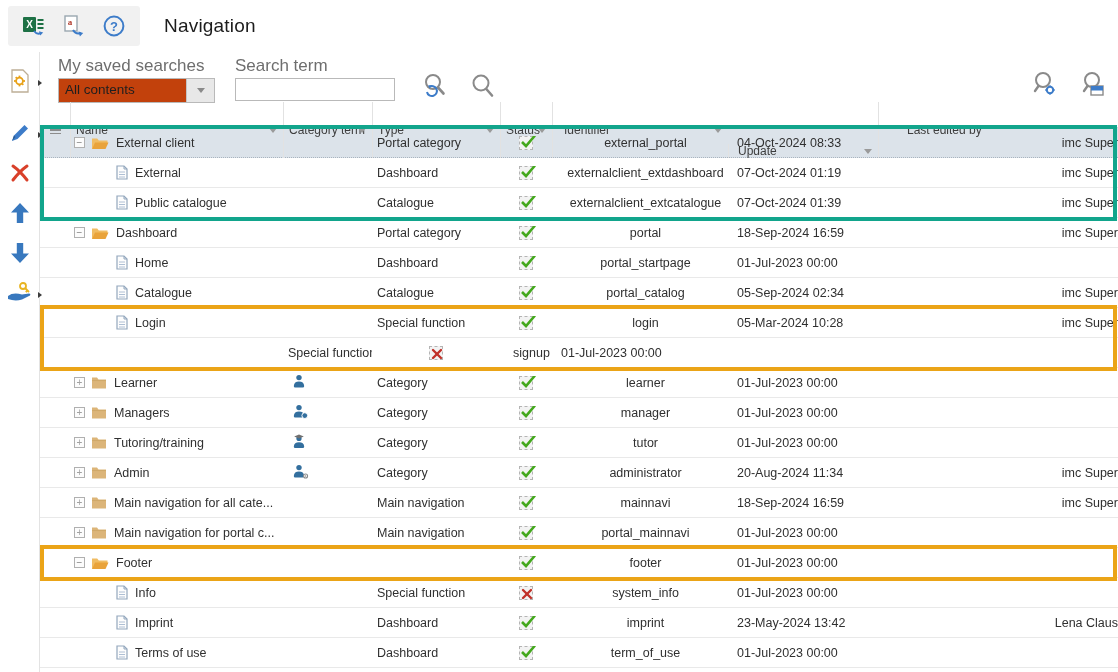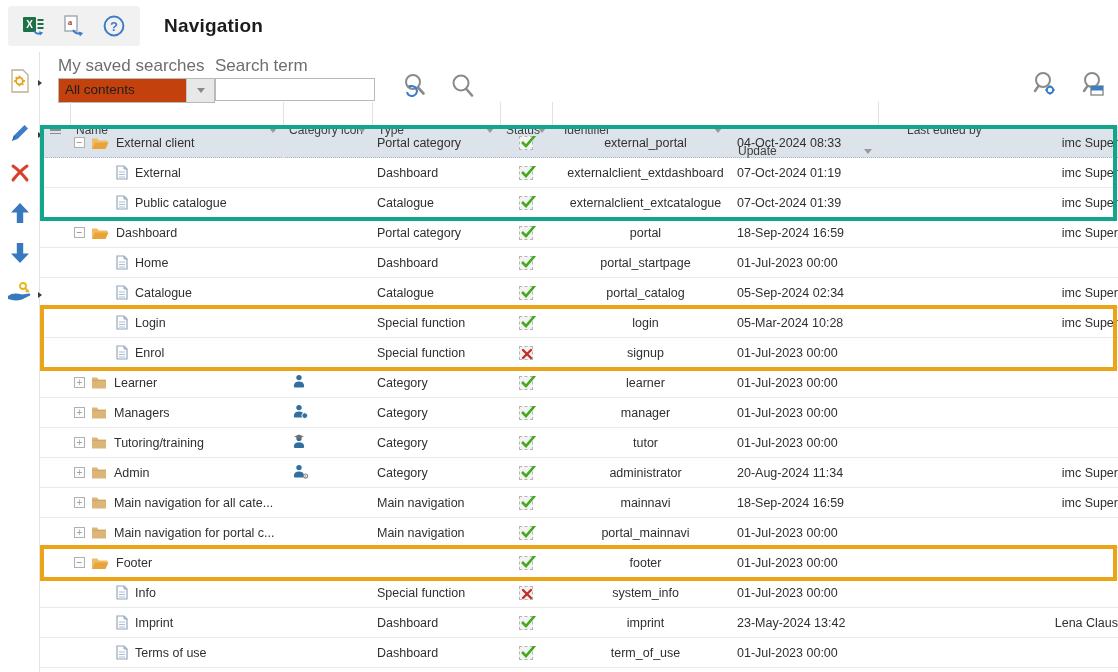--- a/index.html
+++ b/index.html
@@ -3,21 +3,21 @@
 <meta charset="utf-8">
 <style>
   * { margin:0; padding:0; box-sizing:border-box; }
   html,body { width:1118px; height:672px; overflow:hidden; background:#fff;
     font-family:"Liberation Sans","DejaVu Sans",sans-serif; color:#3a3a3a; }
 
   
   .topbar { height:52px; display:flex; align-items:center; padding-left:8px; background:#fff; }
   .chip { background:#f1f1f1; border-radius:3px; height:40px; display:flex; align-items:center; gap:16px; padding:0 14px; }
   .chip .icon-btn { width:24px; height:24px; display:flex; align-items:center; justify-content:center; cursor:pointer; }
-  .page-title { font-size:19px; font-weight:bold; color:#1c1c1c; margin-left:24px; letter-spacing:.2px; }
+  .page-title { font-size:19px; font-weight:normal; color:#1c1c1c; margin-left:24px; letter-spacing:.2px; }
 
   
   .main { display:flex; height:620px; }
   .rail { width:40px; border-right:1px solid #e3e3e3; display:flex; flex-direction:column; align-items:center; padding-top:18px; }
   .rail-item { position:relative; width:30px; height:26px; display:flex; align-items:center; justify-content:center; cursor:pointer; margin-bottom:14px; }
   .rail-item.gap-big { margin-bottom:26px; }
   .flyout-arrow { position:absolute; right:-7px; top:50%; transform:translateY(-50%);
     width:0; height:0; border-left:4px solid #3c3c3c; border-top:3px solid transparent; border-bottom:3px solid transparent; }
   .content { flex:1; display:flex; flex-direction:column; }
 
@@ -156,21 +156,21 @@
     <div class="searchrow">
       <div class="field">
         <span class="field-label">My saved searches</span>
         <div class="combo">
           <span class="combo-value">All contents</span>
           <span class="combo-btn">
               <span class="tri"></span>
             </span>
         </div>
       </div>
-      <div class="field" style="margin-left:0;">
+      <div class="field" style="margin-left:20px;">
         <span class="field-label">Search term</span>
         <input class="textinput" type="text" value="" style="">
       </div>
       <div class="search-icons-left" id="search-icons-left">
           <div class="sicon"><svg width="28" height="30" viewBox="0 0 28 30">
               <circle cx="12" cy="10" r="7" fill="none" stroke="#8a8a8a" stroke-width="2"></circle>
               <line x1="17" y1="15.5" x2="22.5" y2="21.5" stroke="#8a8a8a" stroke-width="2.6" stroke-linecap="round"></line>
               <path d="M6,20 a5,5 0 1 0 2,-5" fill="none" stroke="#3d7cc9" stroke-width="2"></path>
               <path d="M7.2,13.2 l3.4,0.4 -2,3z" fill="#3d7cc9"></path>
             </svg></div>
@@ -207,21 +207,21 @@
               <i></i>
               <i></i>
               <i></i>
             </span>
           </div>
         <div class="th">
             <span>Name</span>
             <span class="filter-tri"></span>
           </div>
         <div class="th">
-            <span>Category icon</span>
+            <span>Category term</span>
             <span class="filter-tri"></span>
           </div>
         <div class="th">
             <span>Type</span>
             <span class="filter-tri"></span>
           </div>
         <div class="th">
             <span>Status</span>
             <span class="filter-tri"></span>
           </div>
@@ -428,324 +428,310 @@
                   <path d="M2,8 L6,12 L15,1.5" fill="none" stroke="#45a81e" stroke-width="2.6"></path>
                 </svg>
               </span>
             </div>
             <div class="cell id">login</div>
             <div class="cell up">05-Mar-2024 10:28</div>
             <div class="cell by">imc Super</div>
           </div>
           <div class="trow">
             <div class="cell"></div>
+            <div class="cell cat"></div>
+            <div class="cell type">Special function</div>
+            <div class="cell status">
+              <span class="status-box">
+                <svg width="12" height="12" viewBox="0 0 12 12" style="top:1px;left:1px;">
+                  <g stroke="#c03028" stroke-width="2.4" stroke-linecap="round">
+                    <line x1="2" y1="2" x2="10" y2="10"></line>
+                    <line x1="10" y1="2" x2="2" y2="10"></line>
+                  </g>
+                </svg>
+              </span>
+            </div>
+            <div class="cell id">signup</div>
+            <div class="cell up">01-Jul-2023 00:00</div>
+            <div class="cell by"></div>
+          </div>
+          <div class="trow">
+            <div class="cell"></div>
+            <div class="cell name lvl1">
+              <span class="expander plus">+</span>
+              <span class="node-icon">
+                <svg width="16" height="13" viewBox="0 0 16 13">
+                  <path d="M1,1.5 h5 l1.5,2 H15 v9 H1 Z" fill="#dcb579"></path>
+                  <path d="M1,4.6 h14" stroke="#cfa868" stroke-width="1"></path>
+                </svg>
+              </span>
+              <span>Learner</span>
+            </div>
+            <div class="cell cat">
+              <span><svg width="15" height="15" viewBox="0 0 15 15">
+                  <circle cx="6" cy="3.6" r="2.7" fill="#336f9e"></circle>
+                  <path d="M0.8,12 q0.4,-4.4 5.2,-4.4 q4.8,0 5.2,4.4 q0.1,1.6 -1.5,1.6 h-7.4 q-1.6,0 -1.5,-1.6z" fill="#336f9e"></path>
+                </svg></span>
+            </div>
+            <div class="cell type">Category</div>
+            <div class="cell status">
+              <span class="status-box">
+                <svg width="17" height="15" viewBox="0 0 17 15" style="top:-3px;left:0;">
+                  <path d="M2,8 L6,12 L15,1.5" fill="none" stroke="#45a81e" stroke-width="2.6"></path>
+                </svg>
+              </span>
+            </div>
+            <div class="cell id">learner</div>
+            <div class="cell up">01-Jul-2023 00:00</div>
+            <div class="cell by"></div>
+          </div>
+          <div class="trow">
+            <div class="cell"></div>
+            <div class="cell name lvl1">
+              <span class="expander plus">+</span>
+              <span class="node-icon">
+                <svg width="16" height="13" viewBox="0 0 16 13">
+                  <path d="M1,1.5 h5 l1.5,2 H15 v9 H1 Z" fill="#dcb579"></path>
+                  <path d="M1,4.6 h14" stroke="#cfa868" stroke-width="1"></path>
+                </svg>
+              </span>
+              <span>Managers</span>
+            </div>
+            <div class="cell cat">
+              <span><svg width="15" height="15" viewBox="0 0 15 15">
+                  <circle cx="6" cy="3.6" r="2.7" fill="#336f9e"></circle>
+                  <path d="M0.8,12 q0.4,-4.4 5.2,-4.4 q4.8,0 5.2,4.4 q0.1,1.6 -1.5,1.6 h-7.4 q-1.6,0 -1.5,-1.6z" fill="#336f9e"></path>
+                  <circle cx="11.8" cy="11.6" r="2.9" fill="#336f9e" stroke="#fff" stroke-width="1"></circle>
+                </svg></span>
+            </div>
+            <div class="cell type">Category</div>
+            <div class="cell status">
+              <span class="status-box">
+                <svg width="17" height="15" viewBox="0 0 17 15" style="top:-3px;left:0;">
+                  <path d="M2,8 L6,12 L15,1.5" fill="none" stroke="#45a81e" stroke-width="2.6"></path>
+                </svg>
+              </span>
+            </div>
+            <div class="cell id">manager</div>
+            <div class="cell up">01-Jul-2023 00:00</div>
+            <div class="cell by"></div>
+          </div>
+          <div class="trow">
+            <div class="cell"></div>
+            <div class="cell name lvl1">
+              <span class="expander plus">+</span>
+              <span class="node-icon">
+                <svg width="16" height="13" viewBox="0 0 16 13">
+                  <path d="M1,1.5 h5 l1.5,2 H15 v9 H1 Z" fill="#dcb579"></path>
+                  <path d="M1,4.6 h14" stroke="#cfa868" stroke-width="1"></path>
+                </svg>
+              </span>
+              <span>Tutoring/training</span>
+            </div>
+            <div class="cell cat">
+              <span><svg width="15" height="15" viewBox="0 0 15 15">
+                  <circle cx="6" cy="4.4" r="2.6" fill="#336f9e"></circle>
+                  <polygon points="1.2,2.6 6,0.6 10.8,2.6 6,4.6" fill="#707070"></polygon>
+                  <path d="M0.8,12.4 q0.4,-4.2 5.2,-4.2 q4.8,0 5.2,4.2 q0.1,1.6 -1.5,1.6 h-7.4 q-1.6,0 -1.5,-1.6z" fill="#336f9e"></path>
+                </svg></span>
+            </div>
+            <div class="cell type">Category</div>
+            <div class="cell status">
+              <span class="status-box">
+                <svg width="17" height="15" viewBox="0 0 17 15" style="top:-3px;left:0;">
+                  <path d="M2,8 L6,12 L15,1.5" fill="none" stroke="#45a81e" stroke-width="2.6"></path>
+                </svg>
+              </span>
+            </div>
+            <div class="cell id">tutor</div>
+            <div class="cell up">01-Jul-2023 00:00</div>
+            <div class="cell by"></div>
+          </div>
+          <div class="trow">
+            <div class="cell"></div>
+            <div class="cell name lvl1">
+              <span class="expander plus">+</span>
+              <span class="node-icon">
+                <svg width="16" height="13" viewBox="0 0 16 13">
+                  <path d="M1,1.5 h5 l1.5,2 H15 v9 H1 Z" fill="#dcb579"></path>
+                  <path d="M1,4.6 h14" stroke="#cfa868" stroke-width="1"></path>
+                </svg>
+              </span>
+              <span>Admin</span>
+            </div>
+            <div class="cell cat">
+              <span><svg width="16" height="15" viewBox="0 0 16 15">
+                  <circle cx="6" cy="3.6" r="2.7" fill="#336f9e"></circle>
+                  <path d="M0.8,12 q0.4,-4.4 5.2,-4.4 q4.8,0 5.2,4.4 q0.1,1.6 -1.5,1.6 h-7.4 q-1.6,0 -1.5,-1.6z" fill="#336f9e"></path>
+                  <circle cx="12.6" cy="12" r="2" fill="#fff" stroke="#8a8a8a" stroke-width="1.1"></circle>
+                  <circle cx="12.6" cy="12" r="0.7" fill="#8a8a8a"></circle>
+                </svg></span>
+            </div>
+            <div class="cell type">Category</div>
+            <div class="cell status">
+              <span class="status-box">
+                <svg width="17" height="15" viewBox="0 0 17 15" style="top:-3px;left:0;">
+                  <path d="M2,8 L6,12 L15,1.5" fill="none" stroke="#45a81e" stroke-width="2.6"></path>
+                </svg>
+              </span>
+            </div>
+            <div class="cell id">administrator</div>
+            <div class="cell up">20-Aug-2024 11:34</div>
+            <div class="cell by">imc Super</div>
+          </div>
+          <div class="trow">
+            <div class="cell"></div>
+            <div class="cell name lvl1">
+              <span class="expander plus">+</span>
+              <span class="node-icon">
+                <svg width="16" height="13" viewBox="0 0 16 13">
+                  <path d="M1,1.5 h5 l1.5,2 H15 v9 H1 Z" fill="#dcb579"></path>
+                  <path d="M1,4.6 h14" stroke="#cfa868" stroke-width="1"></path>
+                </svg>
+              </span>
+              <span>Main navigation for all cate...</span>
+            </div>
+            <div class="cell cat"></div>
+            <div class="cell type">Main navigation</div>
+            <div class="cell status">
+              <span class="status-box">
+                <svg width="17" height="15" viewBox="0 0 17 15" style="top:-3px;left:0;">
+                  <path d="M2,8 L6,12 L15,1.5" fill="none" stroke="#45a81e" stroke-width="2.6"></path>
+                </svg>
+              </span>
+            </div>
+            <div class="cell id">mainnavi</div>
+            <div class="cell up">18-Sep-2024 16:59</div>
+            <div class="cell by">imc Super</div>
+          </div>
+          <div class="trow">
+            <div class="cell"></div>
+            <div class="cell name lvl1">
+              <span class="expander plus">+</span>
+              <span class="node-icon">
+                <svg width="16" height="13" viewBox="0 0 16 13">
+                  <path d="M1,1.5 h5 l1.5,2 H15 v9 H1 Z" fill="#dcb579"></path>
+                  <path d="M1,4.6 h14" stroke="#cfa868" stroke-width="1"></path>
+                </svg>
+              </span>
+              <span>Main navigation for portal c...</span>
+            </div>
+            <div class="cell cat"></div>
+            <div class="cell type">Main navigation</div>
+            <div class="cell status">
+              <span class="status-box">
+                <svg width="17" height="15" viewBox="0 0 17 15" style="top:-3px;left:0;">
+                  <path d="M2,8 L6,12 L15,1.5" fill="none" stroke="#45a81e" stroke-width="2.6"></path>
+                </svg>
+              </span>
+            </div>
+            <div class="cell id">portal_mainnavi</div>
+            <div class="cell up">01-Jul-2023 00:00</div>
+            <div class="cell by"></div>
+          </div>
+          <div class="trow">
+            <div class="cell"></div>
+            <div class="cell name lvl1">
+              <span class="expander minus">−</span>
+              <span class="node-icon">
+                <svg width="18" height="14" viewBox="0 0 18 14">
+                  <path d="M1,2.5 h5.2 l1.6,2 H16.5 v3 H6 L3.5,13 H1 Z" fill="#f0bc63"></path>
+                  <path d="M4,6.5 h13.5 l-3,6.5 H1.2 Z" fill="#e9a33b"></path>
+                </svg>
+              </span>
+              <span>Footer</span>
+            </div>
+            <div class="cell cat"></div>
+            <div class="cell type"></div>
+            <div class="cell status">
+              <span class="status-box">
+                <svg width="17" height="15" viewBox="0 0 17 15" style="top:-3px;left:0;">
+                  <path d="M2,8 L6,12 L15,1.5" fill="none" stroke="#45a81e" stroke-width="2.6"></path>
+                </svg>
+              </span>
+            </div>
+            <div class="cell id">footer</div>
+            <div class="cell up">01-Jul-2023 00:00</div>
+            <div class="cell by"></div>
+          </div>
+          <div class="trow">
+            <div class="cell"></div>
             <div class="cell name lvl2">
               <span class="node-icon">
                 <svg width="12" height="15" viewBox="0 0 12 15">
                   <path d="M1,1 h7 l3,3 v10 H1 Z" fill="#fdfdfd" stroke="#93a7bd" stroke-width="1.2"></path>
                   <path d="M8,1 v3 h3" fill="none" stroke="#93a7bd" stroke-width="1"></path>
                   <g stroke="#aebfd4" stroke-width="1">
                     <line x1="3" y1="7" x2="9" y2="7"></line>
                     <line x1="3" y1="9.5" x2="9" y2="9.5"></line>
                     <line x1="3" y1="12" x2="9" y2="12"></line>
                   </g>
                 </svg>
               </span>
-              <span>Enrol</span>
+              <span>Info</span>
             </div>
             <div class="cell cat"></div>
             <div class="cell type">Special function</div>
             <div class="cell status">
               <span class="status-box">
                 <svg width="12" height="12" viewBox="0 0 12 12" style="top:1px;left:1px;">
                   <g stroke="#c03028" stroke-width="2.4" stroke-linecap="round">
                     <line x1="2" y1="2" x2="10" y2="10"></line>
                     <line x1="10" y1="2" x2="2" y2="10"></line>
                   </g>
                 </svg>
               </span>
             </div>
-            <div class="cell id">signup</div>
-            <div class="cell up">01-Jul-2023 00:00</div>
-            <div class="cell by"></div>
-          </div>
-          <div class="trow">
-            <div class="cell"></div>
-            <div class="cell name lvl1">
-              <span class="expander plus">+</span>
-              <span class="node-icon">
-                <svg width="16" height="13" viewBox="0 0 16 13">
-                  <path d="M1,1.5 h5 l1.5,2 H15 v9 H1 Z" fill="#dcb579"></path>
-                  <path d="M1,4.6 h14" stroke="#cfa868" stroke-width="1"></path>
-                </svg>
-              </span>
-              <span>Learner</span>
-            </div>
-            <div class="cell cat">
-              <span><svg width="15" height="15" viewBox="0 0 15 15">
-                  <circle cx="6" cy="3.6" r="2.7" fill="#336f9e"></circle>
-                  <path d="M0.8,12 q0.4,-4.4 5.2,-4.4 q4.8,0 5.2,4.4 q0.1,1.6 -1.5,1.6 h-7.4 q-1.6,0 -1.5,-1.6z" fill="#336f9e"></path>
-                </svg></span>
-            </div>
-            <div class="cell type">Category</div>
-            <div class="cell status">
-              <span class="status-box">
-                <svg width="17" height="15" viewBox="0 0 17 15" style="top:-3px;left:0;">
-                  <path d="M2,8 L6,12 L15,1.5" fill="none" stroke="#45a81e" stroke-width="2.6"></path>
-                </svg>
-              </span>
-            </div>
-            <div class="cell id">learner</div>
-            <div class="cell up">01-Jul-2023 00:00</div>
-            <div class="cell by"></div>
-          </div>
-          <div class="trow">
-            <div class="cell"></div>
-            <div class="cell name lvl1">
-              <span class="expander plus">+</span>
-              <span class="node-icon">
-                <svg width="16" height="13" viewBox="0 0 16 13">
-                  <path d="M1,1.5 h5 l1.5,2 H15 v9 H1 Z" fill="#dcb579"></path>
-                  <path d="M1,4.6 h14" stroke="#cfa868" stroke-width="1"></path>
-                </svg>
-              </span>
-              <span>Managers</span>
-            </div>
-            <div class="cell cat">
-              <span><svg width="15" height="15" viewBox="0 0 15 15">
-                  <circle cx="6" cy="3.6" r="2.7" fill="#336f9e"></circle>
-                  <path d="M0.8,12 q0.4,-4.4 5.2,-4.4 q4.8,0 5.2,4.4 q0.1,1.6 -1.5,1.6 h-7.4 q-1.6,0 -1.5,-1.6z" fill="#336f9e"></path>
-                  <circle cx="11.8" cy="11.6" r="2.9" fill="#336f9e" stroke="#fff" stroke-width="1"></circle>
-                </svg></span>
-            </div>
-            <div class="cell type">Category</div>
-            <div class="cell status">
-              <span class="status-box">
-                <svg width="17" height="15" viewBox="0 0 17 15" style="top:-3px;left:0;">
-                  <path d="M2,8 L6,12 L15,1.5" fill="none" stroke="#45a81e" stroke-width="2.6"></path>
-                </svg>
-              </span>
-            </div>
-            <div class="cell id">manager</div>
-            <div class="cell up">01-Jul-2023 00:00</div>
-            <div class="cell by"></div>
-          </div>
-          <div class="trow">
-            <div class="cell"></div>
-            <div class="cell name lvl1">
-              <span class="expander plus">+</span>
-              <span class="node-icon">
-                <svg width="16" height="13" viewBox="0 0 16 13">
-                  <path d="M1,1.5 h5 l1.5,2 H15 v9 H1 Z" fill="#dcb579"></path>
-                  <path d="M1,4.6 h14" stroke="#cfa868" stroke-width="1"></path>
-                </svg>
-              </span>
-              <span>Tutoring/training</span>
-            </div>
-            <div class="cell cat">
-              <span><svg width="15" height="15" viewBox="0 0 15 15">
-                  <circle cx="6" cy="4.4" r="2.6" fill="#336f9e"></circle>
-                  <polygon points="1.2,2.6 6,0.6 10.8,2.6 6,4.6" fill="#707070"></polygon>
-                  <path d="M0.8,12.4 q0.4,-4.2 5.2,-4.2 q4.8,0 5.2,4.2 q0.1,1.6 -1.5,1.6 h-7.4 q-1.6,0 -1.5,-1.6z" fill="#336f9e"></path>
-                </svg></span>
-            </div>
-            <div class="cell type">Category</div>
-            <div class="cell status">
-              <span class="status-box">
-                <svg width="17" height="15" viewBox="0 0 17 15" style="top:-3px;left:0;">
-                  <path d="M2,8 L6,12 L15,1.5" fill="none" stroke="#45a81e" stroke-width="2.6"></path>
-                </svg>
-              </span>
-            </div>
-            <div class="cell id">tutor</div>
-            <div class="cell up">01-Jul-2023 00:00</div>
-            <div class="cell by"></div>
-          </div>
-          <div class="trow">
-            <div class="cell"></div>
-            <div class="cell name lvl1">
-              <span class="expander plus">+</span>
-              <span class="node-icon">
-                <svg width="16" height="13" viewBox="0 0 16 13">
-                  <path d="M1,1.5 h5 l1.5,2 H15 v9 H1 Z" fill="#dcb579"></path>
-                  <path d="M1,4.6 h14" stroke="#cfa868" stroke-width="1"></path>
-                </svg>
-              </span>
-              <span>Admin</span>
-            </div>
-            <div class="cell cat">
-              <span><svg width="16" height="15" viewBox="0 0 16 15">
-                  <circle cx="6" cy="3.6" r="2.7" fill="#336f9e"></circle>
-                  <path d="M0.8,12 q0.4,-4.4 5.2,-4.4 q4.8,0 5.2,4.4 q0.1,1.6 -1.5,1.6 h-7.4 q-1.6,0 -1.5,-1.6z" fill="#336f9e"></path>
-                  <circle cx="12.6" cy="12" r="2" fill="#fff" stroke="#8a8a8a" stroke-width="1.1"></circle>
-                  <circle cx="12.6" cy="12" r="0.7" fill="#8a8a8a"></circle>
-                </svg></span>
-            </div>
-            <div class="cell type">Category</div>
-            <div class="cell status">
-              <span class="status-box">
-                <svg width="17" height="15" viewBox="0 0 17 15" style="top:-3px;left:0;">
-                  <path d="M2,8 L6,12 L15,1.5" fill="none" stroke="#45a81e" stroke-width="2.6"></path>
-                </svg>
-              </span>
-            </div>
-            <div class="cell id">administrator</div>
-            <div class="cell up">20-Aug-2024 11:34</div>
-            <div class="cell by">imc Super</div>
-          </div>
-          <div class="trow">
-            <div class="cell"></div>
-            <div class="cell name lvl1">
-              <span class="expander plus">+</span>
-              <span class="node-icon">
-                <svg width="16" height="13" viewBox="0 0 16 13">
-                  <path d="M1,1.5 h5 l1.5,2 H15 v9 H1 Z" fill="#dcb579"></path>
-                  <path d="M1,4.6 h14" stroke="#cfa868" stroke-width="1"></path>
-                </svg>
-              </span>
-              <span>Main navigation for all cate...</span>
-            </div>
-            <div class="cell cat"></div>
-            <div class="cell type">Main navigation</div>
-            <div class="cell status">
-              <span class="status-box">
-                <svg width="17" height="15" viewBox="0 0 17 15" style="top:-3px;left:0;">
-                  <path d="M2,8 L6,12 L15,1.5" fill="none" stroke="#45a81e" stroke-width="2.6"></path>
-                </svg>
-              </span>
-            </div>
-            <div class="cell id">mainnavi</div>
-            <div class="cell up">18-Sep-2024 16:59</div>
-            <div class="cell by">imc Super</div>
-          </div>
-          <div class="trow">
-            <div class="cell"></div>
-            <div class="cell name lvl1">
-              <span class="expander plus">+</span>
-              <span class="node-icon">
-                <svg width="16" height="13" viewBox="0 0 16 13">
-                  <path d="M1,1.5 h5 l1.5,2 H15 v9 H1 Z" fill="#dcb579"></path>
-                  <path d="M1,4.6 h14" stroke="#cfa868" stroke-width="1"></path>
-                </svg>
-              </span>
-              <span>Main navigation for portal c...</span>
-            </div>
-            <div class="cell cat"></div>
-            <div class="cell type">Main navigation</div>
-            <div class="cell status">
-              <span class="status-box">
-                <svg width="17" height="15" viewBox="0 0 17 15" style="top:-3px;left:0;">
-                  <path d="M2,8 L6,12 L15,1.5" fill="none" stroke="#45a81e" stroke-width="2.6"></path>
-                </svg>
-              </span>
-            </div>
-            <div class="cell id">portal_mainnavi</div>
-            <div class="cell up">01-Jul-2023 00:00</div>
-            <div class="cell by"></div>
-          </div>
-          <div class="trow">
-            <div class="cell"></div>
-            <div class="cell name lvl1">
-              <span class="expander minus">−</span>
-              <span class="node-icon">
-                <svg width="18" height="14" viewBox="0 0 18 14">
-                  <path d="M1,2.5 h5.2 l1.6,2 H16.5 v3 H6 L3.5,13 H1 Z" fill="#f0bc63"></path>
-                  <path d="M4,6.5 h13.5 l-3,6.5 H1.2 Z" fill="#e9a33b"></path>
-                </svg>
-              </span>
-              <span>Footer</span>
-            </div>
-            <div class="cell cat"></div>
-            <div class="cell type"></div>
-            <div class="cell status">
-              <span class="status-box">
-                <svg width="17" height="15" viewBox="0 0 17 15" style="top:-3px;left:0;">
-                  <path d="M2,8 L6,12 L15,1.5" fill="none" stroke="#45a81e" stroke-width="2.6"></path>
-                </svg>
-              </span>
-            </div>
-            <div class="cell id">footer</div>
+            <div class="cell id">system_info</div>
             <div class="cell up">01-Jul-2023 00:00</div>
             <div class="cell by"></div>
           </div>
           <div class="trow">
             <div class="cell"></div>
             <div class="cell name lvl2">
               <span class="node-icon">
                 <svg width="12" height="15" viewBox="0 0 12 15">
                   <path d="M1,1 h7 l3,3 v10 H1 Z" fill="#fdfdfd" stroke="#93a7bd" stroke-width="1.2"></path>
                   <path d="M8,1 v3 h3" fill="none" stroke="#93a7bd" stroke-width="1"></path>
                   <g stroke="#aebfd4" stroke-width="1">
                     <line x1="3" y1="7" x2="9" y2="7"></line>
                     <line x1="3" y1="9.5" x2="9" y2="9.5"></line>
                     <line x1="3" y1="12" x2="9" y2="12"></line>
                   </g>
                 </svg>
               </span>
-              <span>Info</span>
-            </div>
-            <div class="cell cat"></div>
-            <div class="cell type">Special function</div>
-            <div class="cell status">
-              <span class="status-box">
-                <svg width="12" height="12" viewBox="0 0 12 12" style="top:1px;left:1px;">
-                  <g stroke="#c03028" stroke-width="2.4" stroke-linecap="round">
-                    <line x1="2" y1="2" x2="10" y2="10"></line>
-                    <line x1="10" y1="2" x2="2" y2="10"></line>
-                  </g>
-                </svg>
-              </span>
-            </div>
-            <div class="cell id">system_info</div>
-            <div class="cell up">01-Jul-2023 00:00</div>
-            <div class="cell by"></div>
+              <span>Imprint</span>
+            </div>
+            <div class="cell cat"></div>
+            <div class="cell type">Dashboard</div>
+            <div class="cell status">
+              <span class="status-box">
+                <svg width="17" height="15" viewBox="0 0 17 15" style="top:-3px;left:0;">
+                  <path d="M2,8 L6,12 L15,1.5" fill="none" stroke="#45a81e" stroke-width="2.6"></path>
+                </svg>
+              </span>
+            </div>
+            <div class="cell id">imprint</div>
+            <div class="cell up">23-May-2024 13:42</div>
+            <div class="cell by">Lena Claus</div>
           </div>
           <div class="trow">
             <div class="cell"></div>
             <div class="cell name lvl2">
               <span class="node-icon">
                 <svg width="12" height="15" viewBox="0 0 12 15">
                   <path d="M1,1 h7 l3,3 v10 H1 Z" fill="#fdfdfd" stroke="#93a7bd" stroke-width="1.2"></path>
                   <path d="M8,1 v3 h3" fill="none" stroke="#93a7bd" stroke-width="1"></path>
                   <g stroke="#aebfd4" stroke-width="1">
                     <line x1="3" y1="7" x2="9" y2="7"></line>
                     <line x1="3" y1="9.5" x2="9" y2="9.5"></line>
                     <line x1="3" y1="12" x2="9" y2="12"></line>
                   </g>
                 </svg>
               </span>
-              <span>Imprint</span>
-            </div>
-            <div class="cell cat"></div>
-            <div class="cell type">Dashboard</div>
-            <div class="cell status">
-              <span class="status-box">
-                <svg width="17" height="15" viewBox="0 0 17 15" style="top:-3px;left:0;">
-                  <path d="M2,8 L6,12 L15,1.5" fill="none" stroke="#45a81e" stroke-width="2.6"></path>
-                </svg>
-              </span>
-            </div>
-            <div class="cell id">imprint</div>
-            <div class="cell up">23-May-2024 13:42</div>
-            <div class="cell by">Lena Claus</div>
-          </div>
-          <div class="trow">
-            <div class="cell"></div>
-            <div class="cell name lvl2">
-              <span class="node-icon">
-                <svg width="12" height="15" viewBox="0 0 12 15">
-                  <path d="M1,1 h7 l3,3 v10 H1 Z" fill="#fdfdfd" stroke="#93a7bd" stroke-width="1.2"></path>
-                  <path d="M8,1 v3 h3" fill="none" stroke="#93a7bd" stroke-width="1"></path>
-                  <g stroke="#aebfd4" stroke-width="1">
-                    <line x1="3" y1="7" x2="9" y2="7"></line>
-                    <line x1="3" y1="9.5" x2="9" y2="9.5"></line>
-                    <line x1="3" y1="12" x2="9" y2="12"></line>
-                  </g>
-                </svg>
-              </span>
               <span>Terms of use</span>
             </div>
             <div class="cell cat"></div>
             <div class="cell type">Dashboard</div>
             <div class="cell status">
               <span class="status-box">
                 <svg width="17" height="15" viewBox="0 0 17 15" style="top:-3px;left:0;">
                   <path d="M2,8 L6,12 L15,1.5" fill="none" stroke="#45a81e" stroke-width="2.6"></path>
                 </svg>
               </span>

